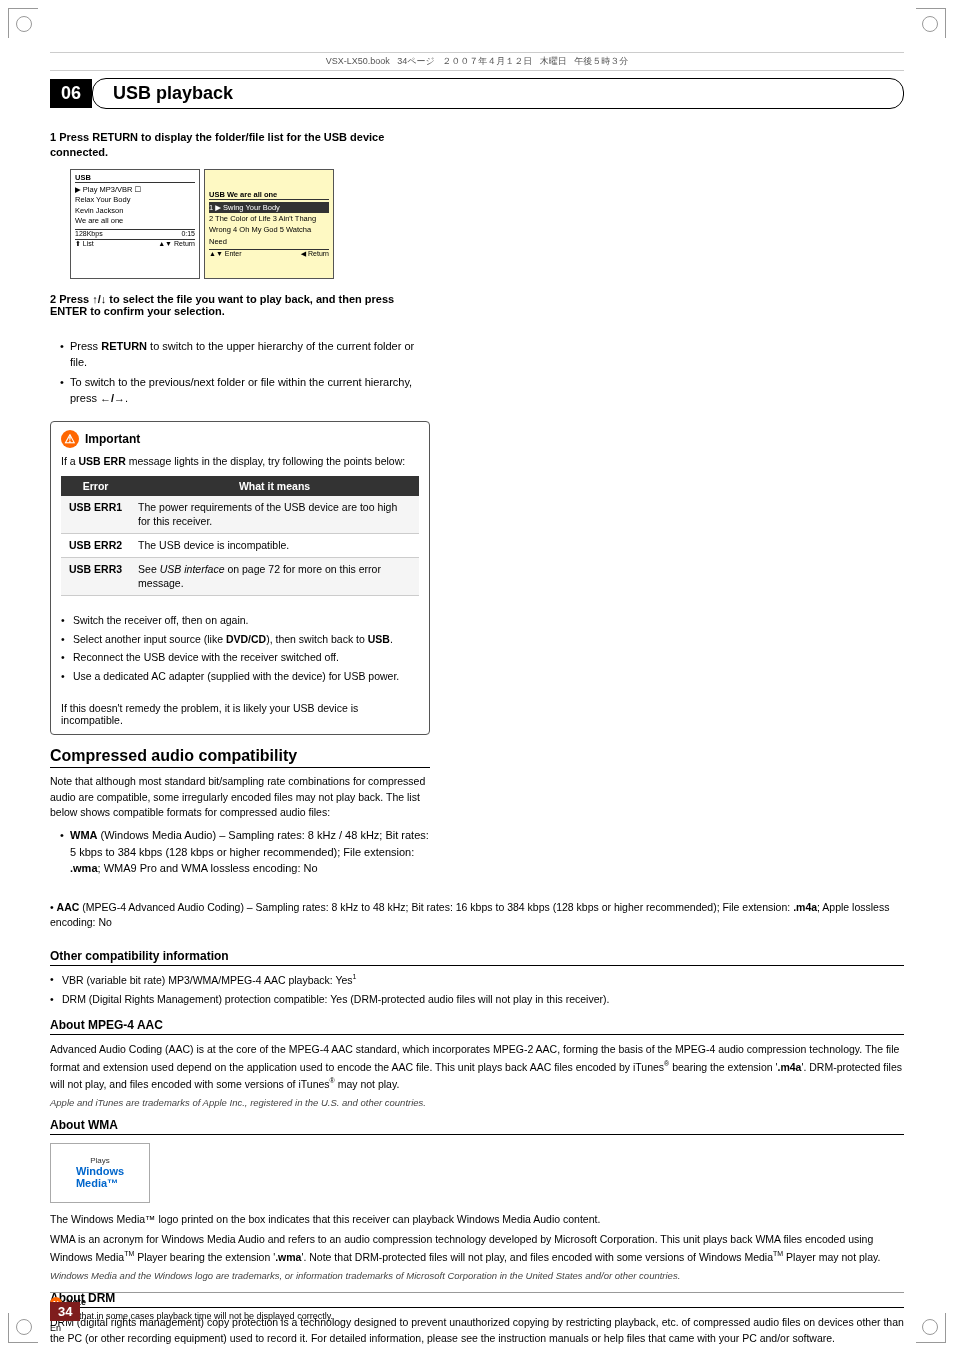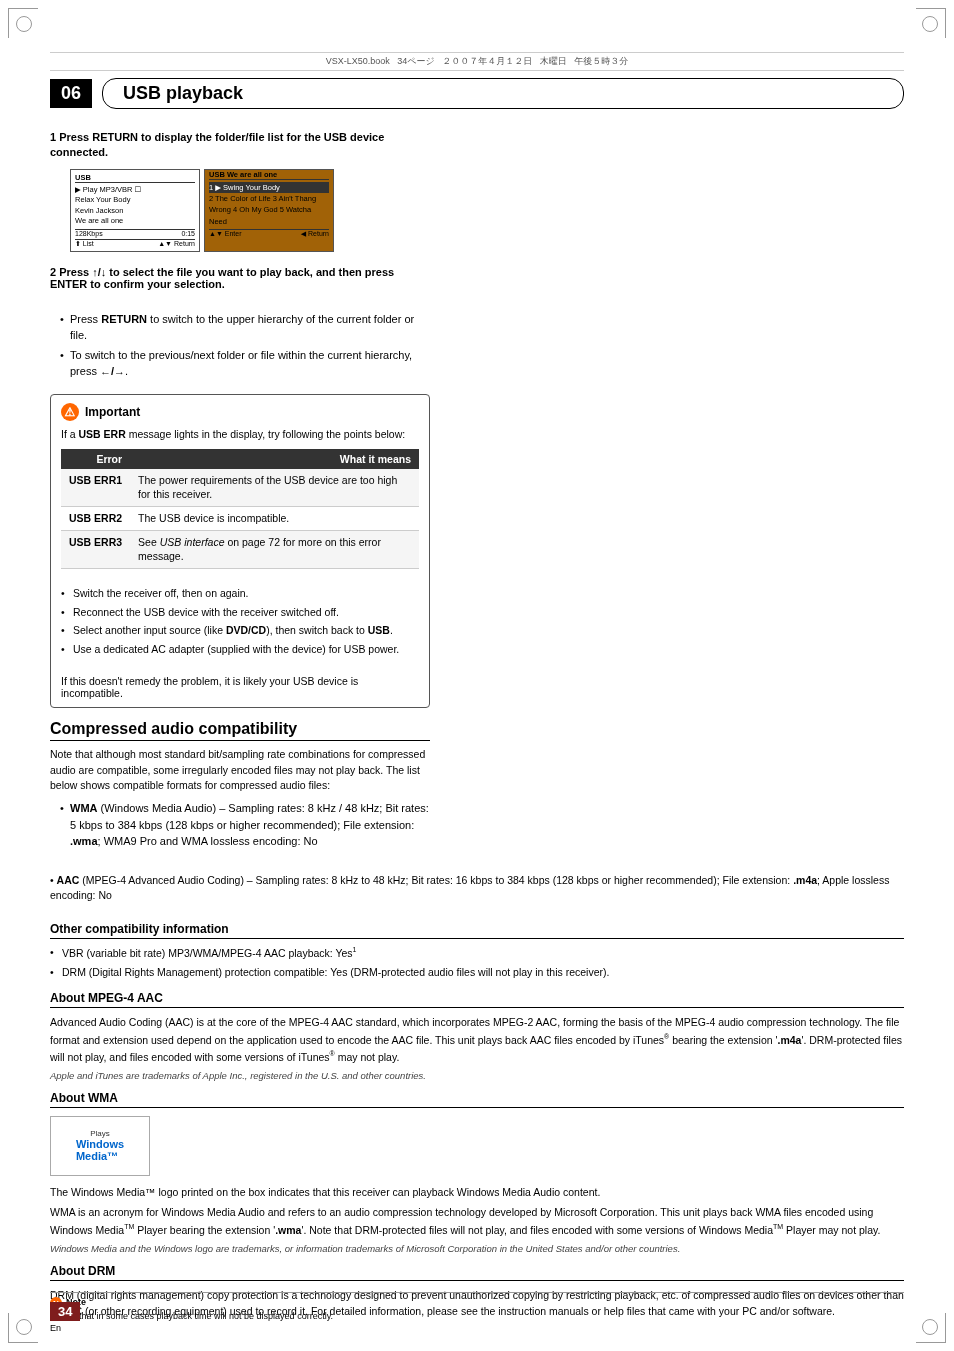--- a/index.html
+++ b/index.html
@@ -52,21 +52,20 @@
     }
 
     
     .chapter-header {
       position: absolute;
       top: 78px;
       left: 50px;
       right: 50px;
       display: flex;
       align-items: center;
-      gap: 10px;
     }
     .chapter-num {
       background: #000;
       color: #fff;
       font-size: 18px;
       font-weight: bold;
       padding: 4px 10px;
       min-width: 42px;
       text-align: center;
     }
@@ -134,23 +133,23 @@
     .usb-screen-body { font-size: 7.5px; line-height: 1.4; }
     .usb-screen-footer {
       display: flex;
       justify-content: space-between;
       margin-top: 2px;
       font-size: 7px;
       border-top: 1px solid #333;
     }
     .usb-screen2 {
       border: 1px solid #555;
-      background: #a16207;
+      background: #fef9c3;
       width: 130px;
-      padding: 0 4px;
+      padding: 20px 4px;
       font-size: 7.5px;
     }
     .usb-screen2-header {
       font-weight: bold;
       border-bottom: 1px solid #333;
       margin-bottom: 2px;
       font-size: 7.5px;
     }
     .usb-screen2-body { font-size: 7.5px; line-height: 1.5; }
     .usb-highlight {
@@ -214,21 +213,21 @@
     .error-table {
       width: 100%;
       border-collapse: collapse;
       margin-bottom: 10px;
     }
     .error-table th {
       background: #333;
       color: #fff;
       padding: 4px 8px;
       font-size: 10.5px;
-      text-align: right;
+      text-align: center;
     }
     .error-table td {
       padding: 4px 8px;
       font-size: 10.5px;
       border-bottom: 1px solid #ccc;
       vertical-align: top;
       line-height: 1.4;
     }
     .error-table tr:nth-child(odd) td { background: #f5f5f5; }
     .error-code { font-weight: bold; white-space: nowrap; }
@@ -470,22 +469,22 @@
           </tr>
           <tr>
             <td class="error-code">USB ERR3</td>
             <td>See <span class="italic">USB interface</span> on page 72 for more on this error message.</td>
           </tr>
         </tbody>
       </table>
 
       <ul class="remedy-list">
         <li>Switch the receiver off, then on again.</li>
+        <li>Select another input source (like <span class="bold">DVD/CD</span>), then switch back to <span class="bold">USB</span>.</li>
         <li>Reconnect the USB device with the receiver switched off.</li>
-        <li>Select another input source (like <span class="bold">DVD/CD</span>), then switch back to <span class="bold">USB</span>.</li>
         <li>Use a dedicated AC adapter (supplied with the device) for USB power.</li>
       </ul>
 
       <div class="incompatible-note">If this doesn't remedy the problem, it is likely your USB device is incompatible.</div>
     </div>
 
     <div class="compressed-section">
       <div class="compressed-header">Compressed audio compatibility</div>
       <div style="font-size:10.5px;line-height:1.5;margin-bottom:6px;">Note that although most standard bit/sampling rate combinations for compressed audio are compatible, some irregularly encoded files may not play back. The list below shows compatible formats for compressed audio files:</div>
       <ul class="bullet-list">

